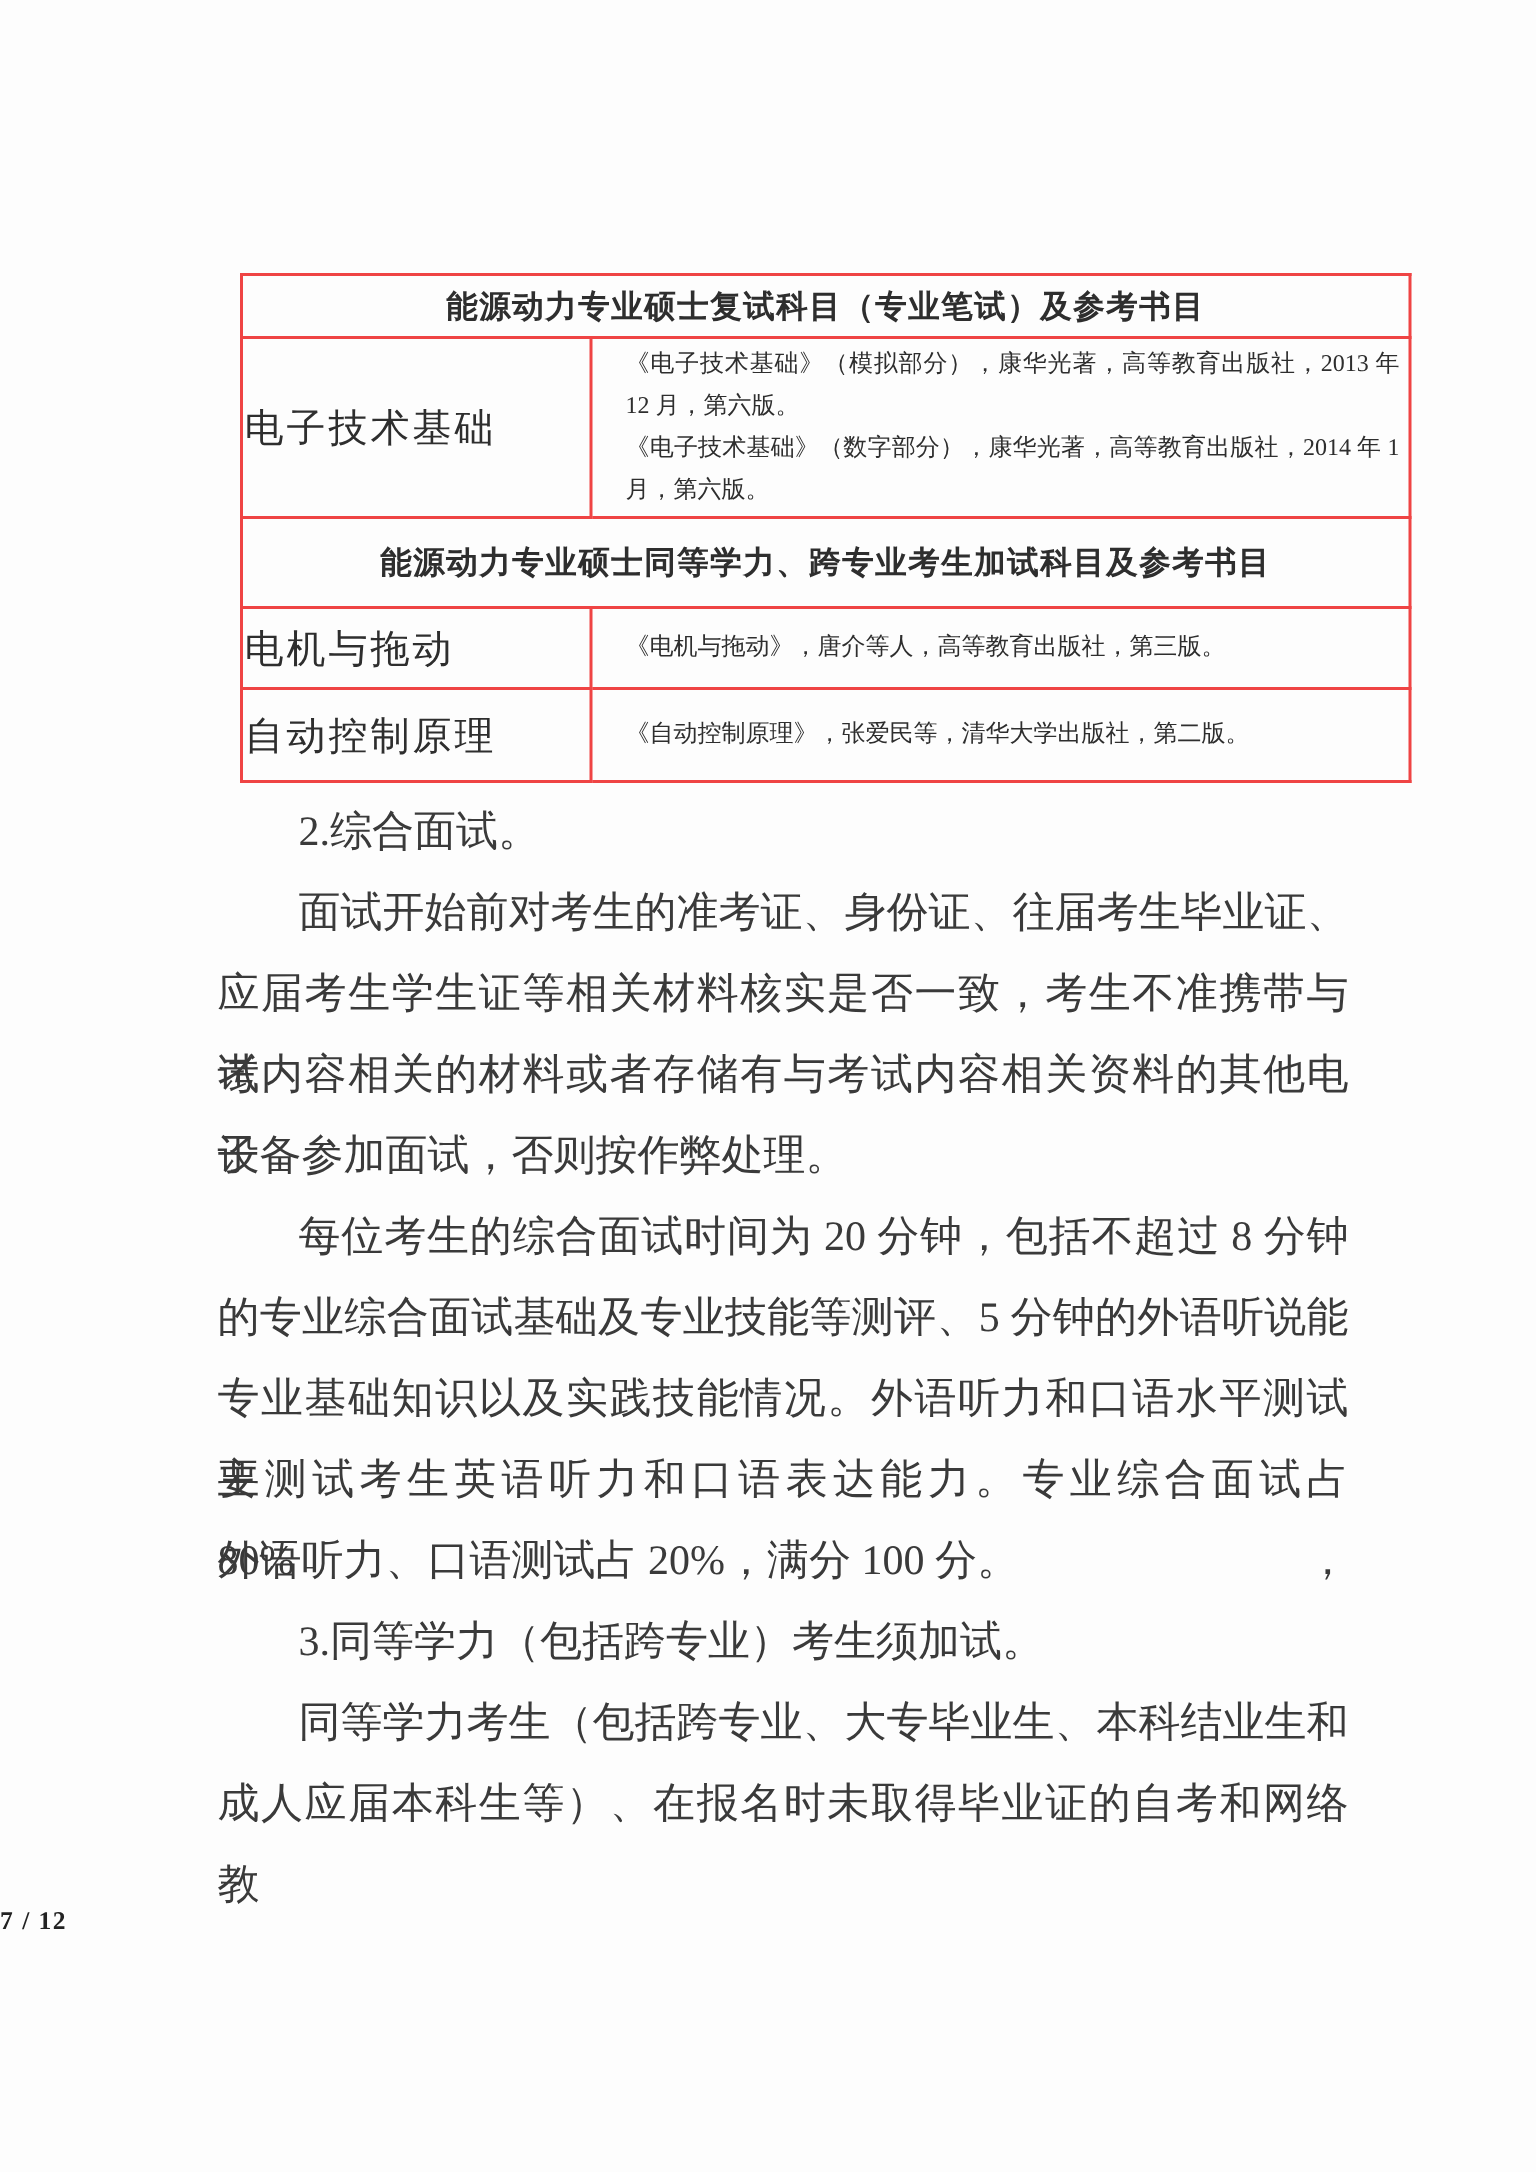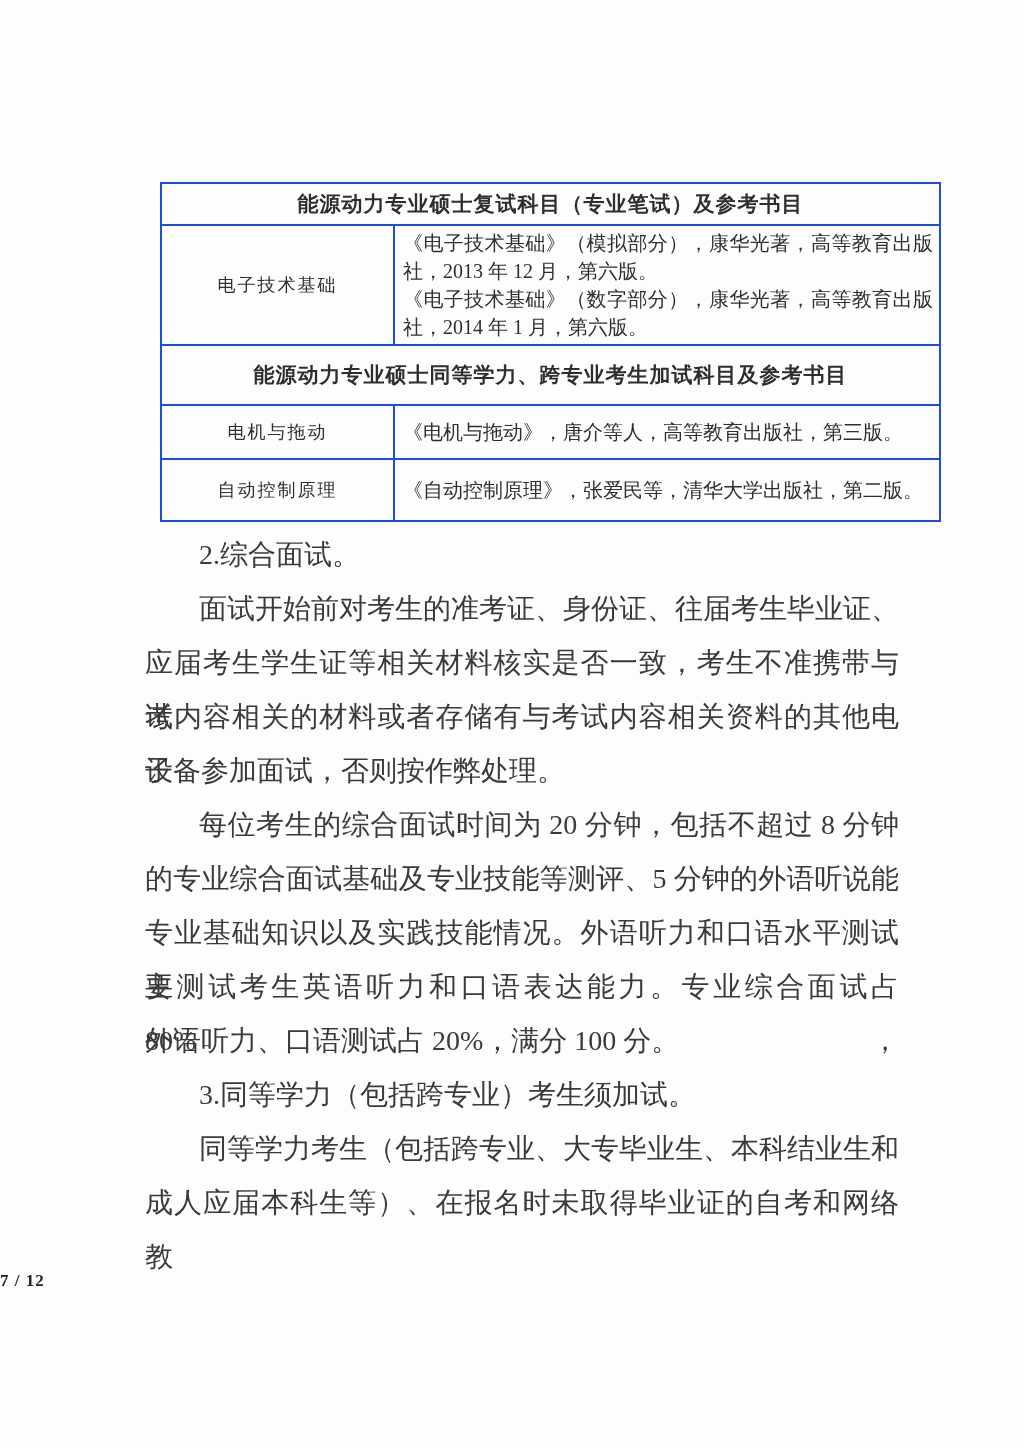--- a/index.html
+++ b/index.html
@@ -20,41 +20,40 @@
   
   table.doc-table {
     position: absolute;
     left: 160px;
     top: 182px;
     width: 781px;
     border-collapse: collapse;
     table-layout: fixed;
   }
   table.doc-table td {
-    border: 2px solid #1d4ed8;
+    border: 2px solid #ef4444;
     vertical-align: middle;
     color: #2e2e2e;
   }
   td.sec-header {
     font-weight: bold;
     text-align: center;
     font-size: 21px;
     letter-spacing: 1px;
     color: #1f1f1f;
   }
   td.subject-cell {
-    text-align: center;
-    font-size: 18px;
+    font-size: 26px;
     letter-spacing: 2px;
     margin-left: 40px;
   }
   td.books-cell {
-    font-size: 20px;
+    font-size: 16px;
     line-height: 28px;
-    padding: 3px 6px 3px 8px;
+    padding: 3px 6px 3px 22px;
     text-align: justify;
   }
   td.books-cell .book-entry { margin: 0; }
 
   
   .body-text {
     position: absolute;
     left: 145px;
     top: 528px;
     width: 754px;

